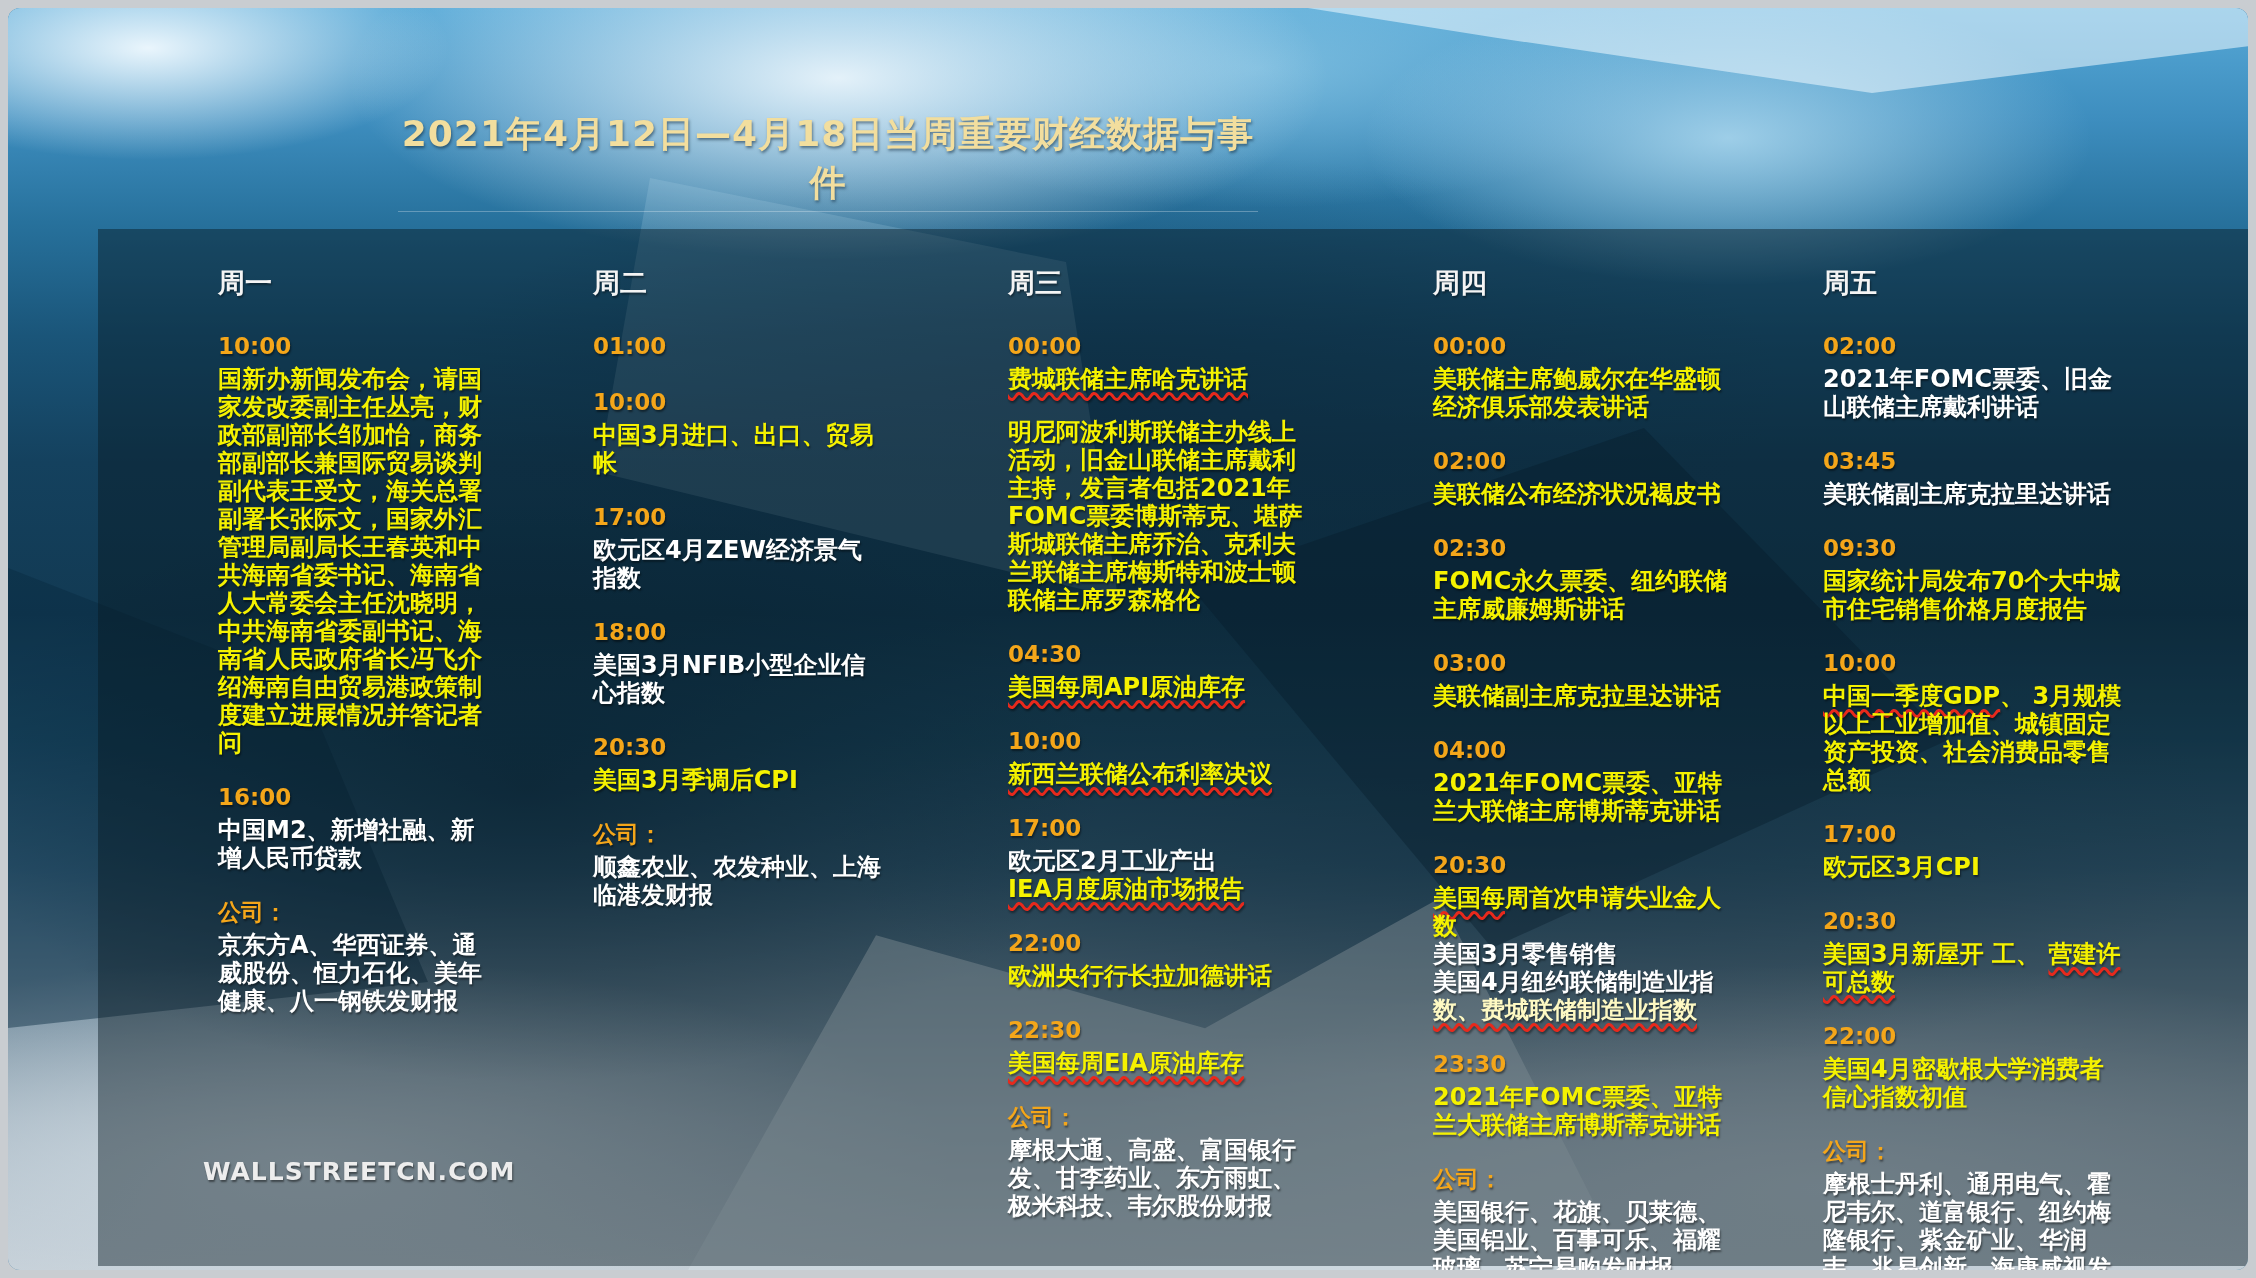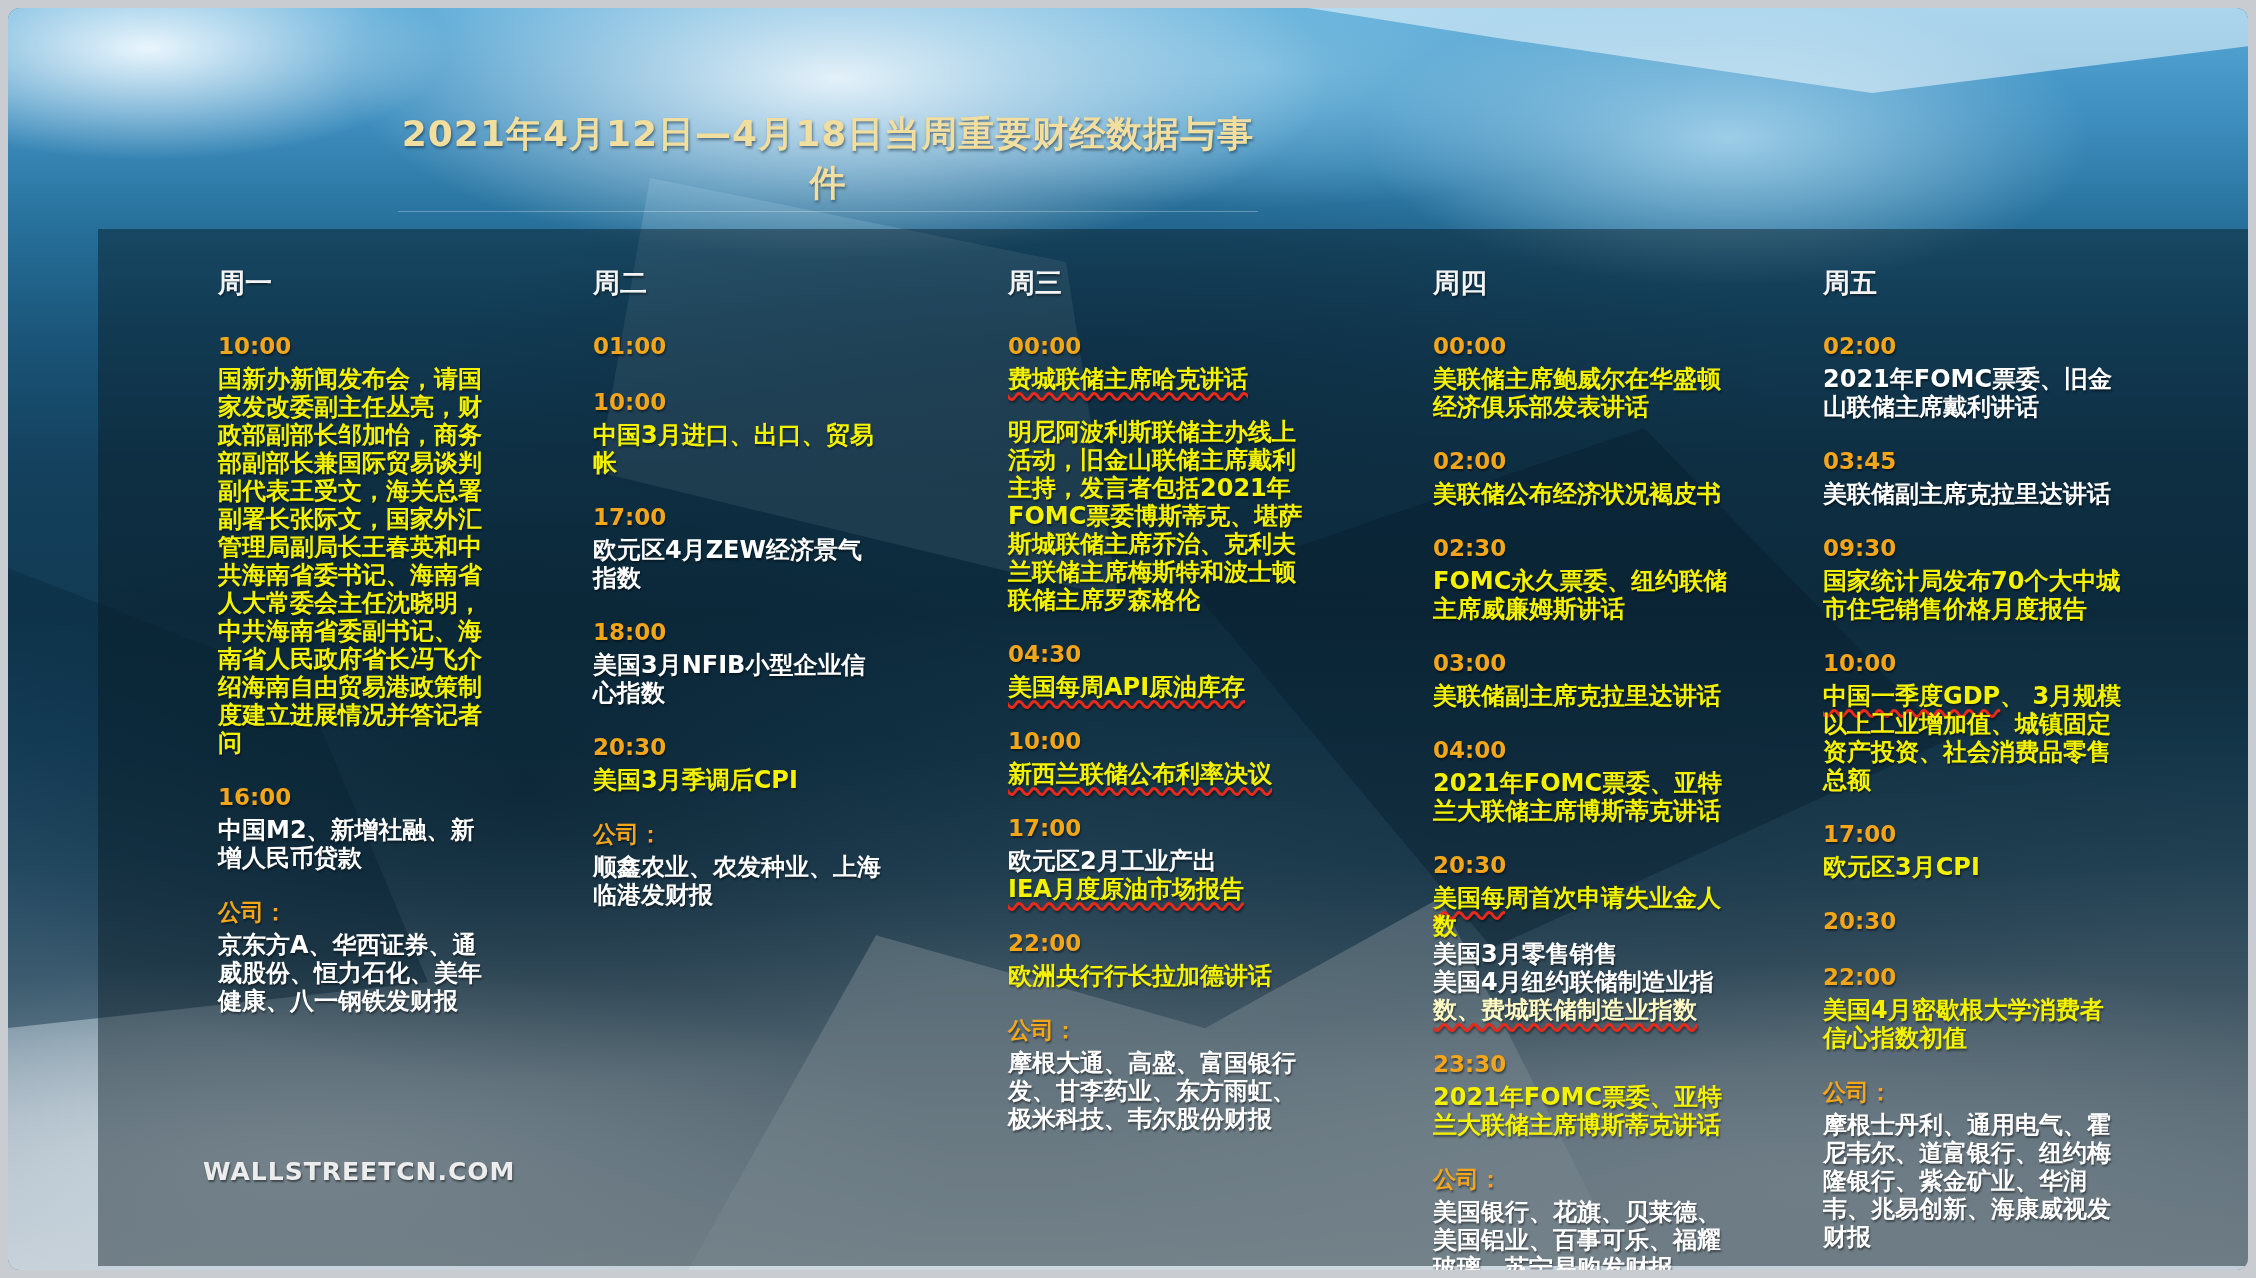--- a/index.html
+++ b/index.html
@@ -185,20 +185,24 @@
           <div class="item">
             <div class="time">17:00</div>
             <div class="para"><span class="s-w">欧元区2月工业产出</span></div>
             <div class="para"><span class="s-yw">IEA月度原油市场报告</span></div>
           </div>
           <div class="item">
             <div class="time">22:00</div>
             <div class="para"><span class="s-y">欧洲央行行长拉加德讲话</span></div>
           </div>
           <div class="item">
+            <div class="time">22:30</div>
+            <div class="para"><span class="s-yw">美国每周EIA原油库存</span></div>
+          </div>
+          <div class="item">
             <div class="time">公司：</div>
             <div class="para"><span class="s-w">摩根大通、高盛、富国银行发、甘李药业、东方雨虹、极米科技、韦尔股份财报</span></div>
           </div>
         </div>
         <div class="column col4">
           <div class="day-header">周四</div>
           <div class="item">
             <div class="time">00:00</div>
             <div class="para"><span class="s-y">美联储主席鲍威尔在华盛顿经济俱乐部发表讲话</span></div>
           </div>
@@ -250,20 +254,21 @@
           <div class="item">
             <div class="time">10:00</div>
             <div class="para"><span class="s-yw">中国一季度GDP</span><span class="s-y">、 3月规模以上工业增加值、城镇固定资产投资、社会消费品零售总额</span></div>
           </div>
           <div class="item">
             <div class="time">17:00</div>
             <div class="para"><span class="s-y">欧元区3月CPI</span></div>
           </div>
           <div class="item">
             <div class="time">20:30</div>
+            <div class="para"><span class="s-y">美国3月新屋开 工、 </span><span class="s-yw">营建许可总数</span></div>
           </div>
           <div class="item">
             <div class="time">22:00</div>
             <div class="para"><span class="s-y">美国4月密歇根大学消费者信心指数初值</span></div>
           </div>
           <div class="item">
             <div class="time">公司：</div>
             <div class="para"><span class="s-w">摩根士丹利、通用电气、霍尼韦尔、道富银行、纽约梅隆银行、紫金矿业、华润韦、兆易创新、海康威视发财报</span></div>
           </div>
         </div>

